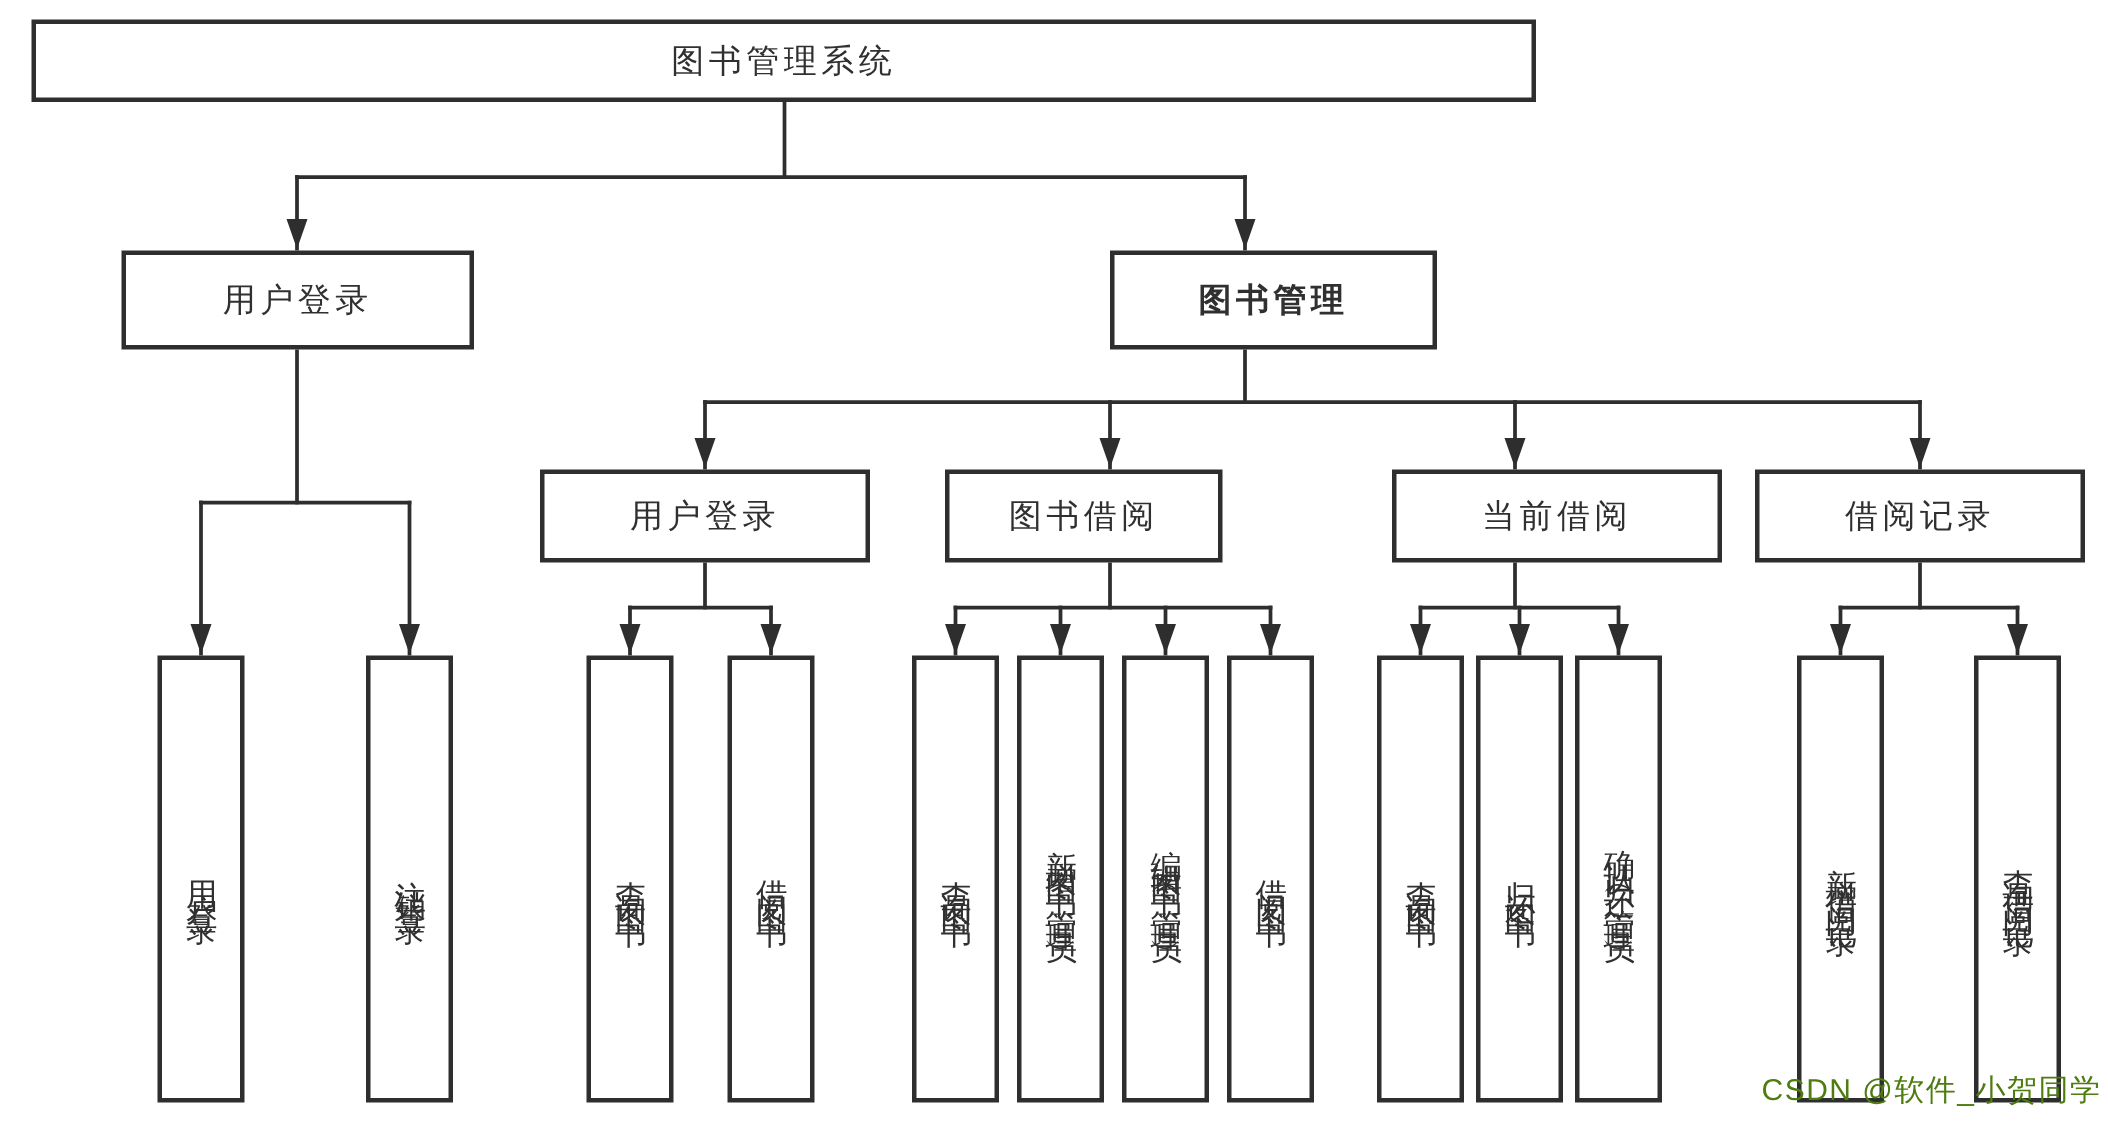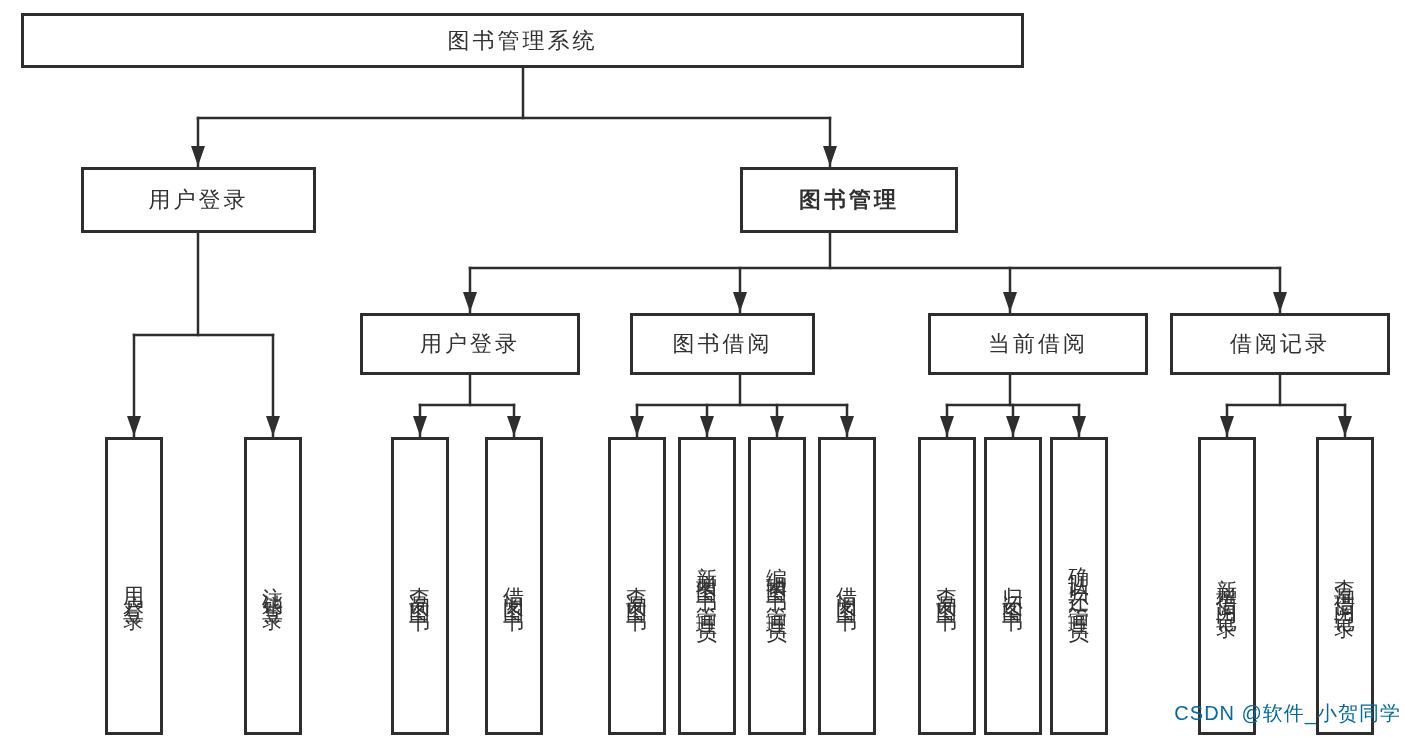--- a/index.html
+++ b/index.html
@@ -13,22 +13,22 @@
   .box{
     position:absolute;background:#ffffff;border:3px solid #2e2e2e;box-sizing:border-box;
     display:flex;align-items:center;justify-content:center;text-align:center;
   }
   .hlabel{font-size:22px;letter-spacing:3px;white-space:nowrap;}
   .vbox span{
     writing-mode:vertical-rl;text-orientation:mixed;
     font-size:21px;letter-spacing:8px;line-height:1;white-space:nowrap;
   }
   .watermark{
-    position:absolute;right:4px;bottom:20px;
-    font-size:20px;letter-spacing:1px;color:#0369a1;white-space:nowrap;
+    position:absolute;right:4px;bottom:7px;
+    font-size:20px;letter-spacing:1px;color:#4d7c0f;white-space:nowrap;
   }
 </style>
 </head>
 <body>
 
 <div class="canvas">
 
   <svg class="wires" viewBox="0 0 1405 747">
     <defs>
       <marker id="arrowhead" markerUnits="userSpaceOnUse" markerWidth="22" markerHeight="16" viewBox="0 0 22 16" refX="21" refY="8" orient="auto">

